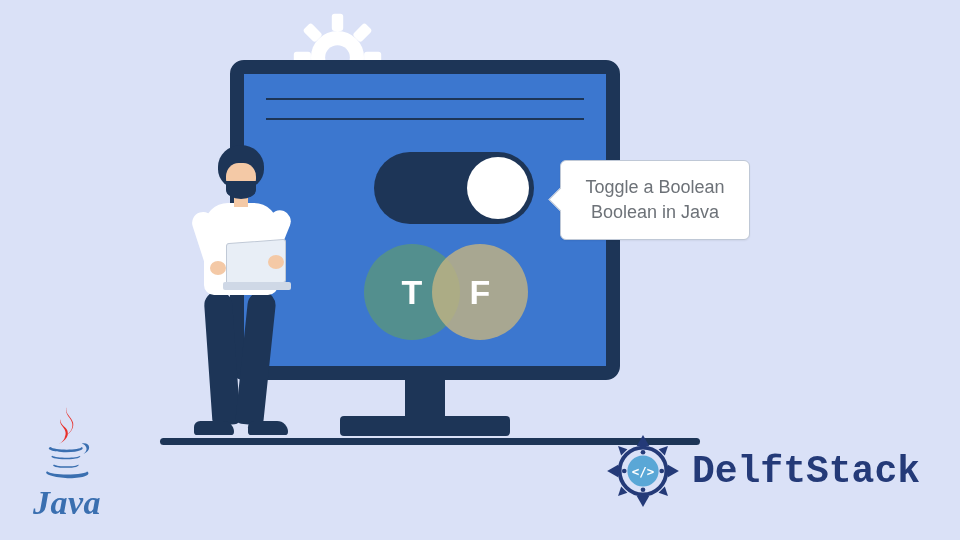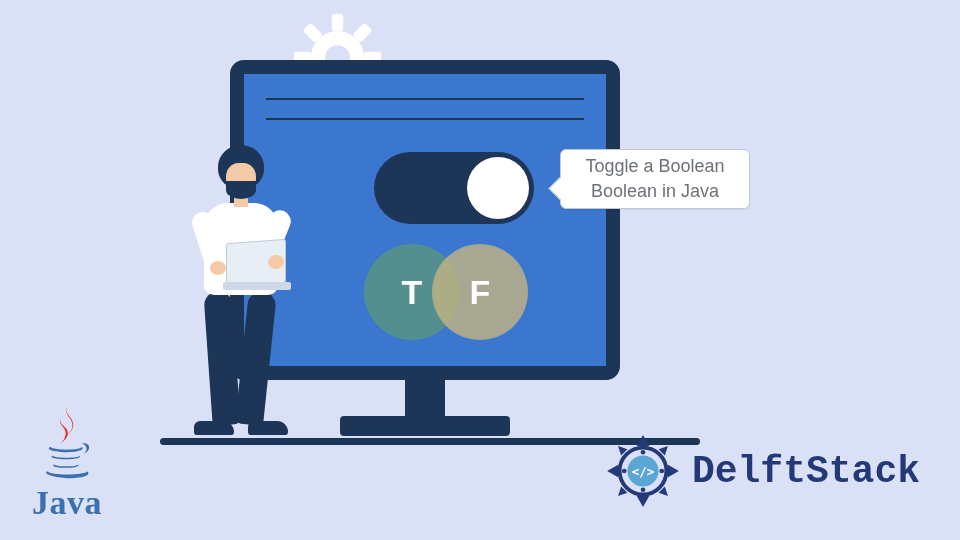--- a/index.html
+++ b/index.html
@@ -115,26 +115,26 @@
     width: 540px;
     height: 7px;
     background: #1d3557;
     border-radius: 4px;
   }
 
   
   .callout {
     position: absolute;
     left: 560px;
-    top: 149px;
+    top: 160px;
     width: 190px;
     background: #fff;
     border: 1px solid #bfc8d6;
     border-radius: 6px;
-    padding: 4px 12px;
+    padding: 14px 12px;
     text-align: center;
     color: #6d7278;
     font-size: 18px;
     line-height: 1.4;
     box-shadow: 0 1px 2px rgba(0,0,0,0.06);
   }
   .callout::before {
     content: "";
     position: absolute;
     left: -9px;
@@ -262,20 +262,21 @@
     left: 32px;
     bottom: 18px;
     text-align: center;
   }
   .java-word {
     font-family: Georgia, 'Times New Roman', serif;
     font-weight: 600;
     font-size: 34px;
     color: #3a6fb0;
     letter-spacing: 0.5px;
+    font-style: italic;
   }
 
   
   .ds-logo {
     position: absolute;
     right: 40px;
     bottom: 30px;
     display: flex;
     align-items: center;
     gap: 10px;

